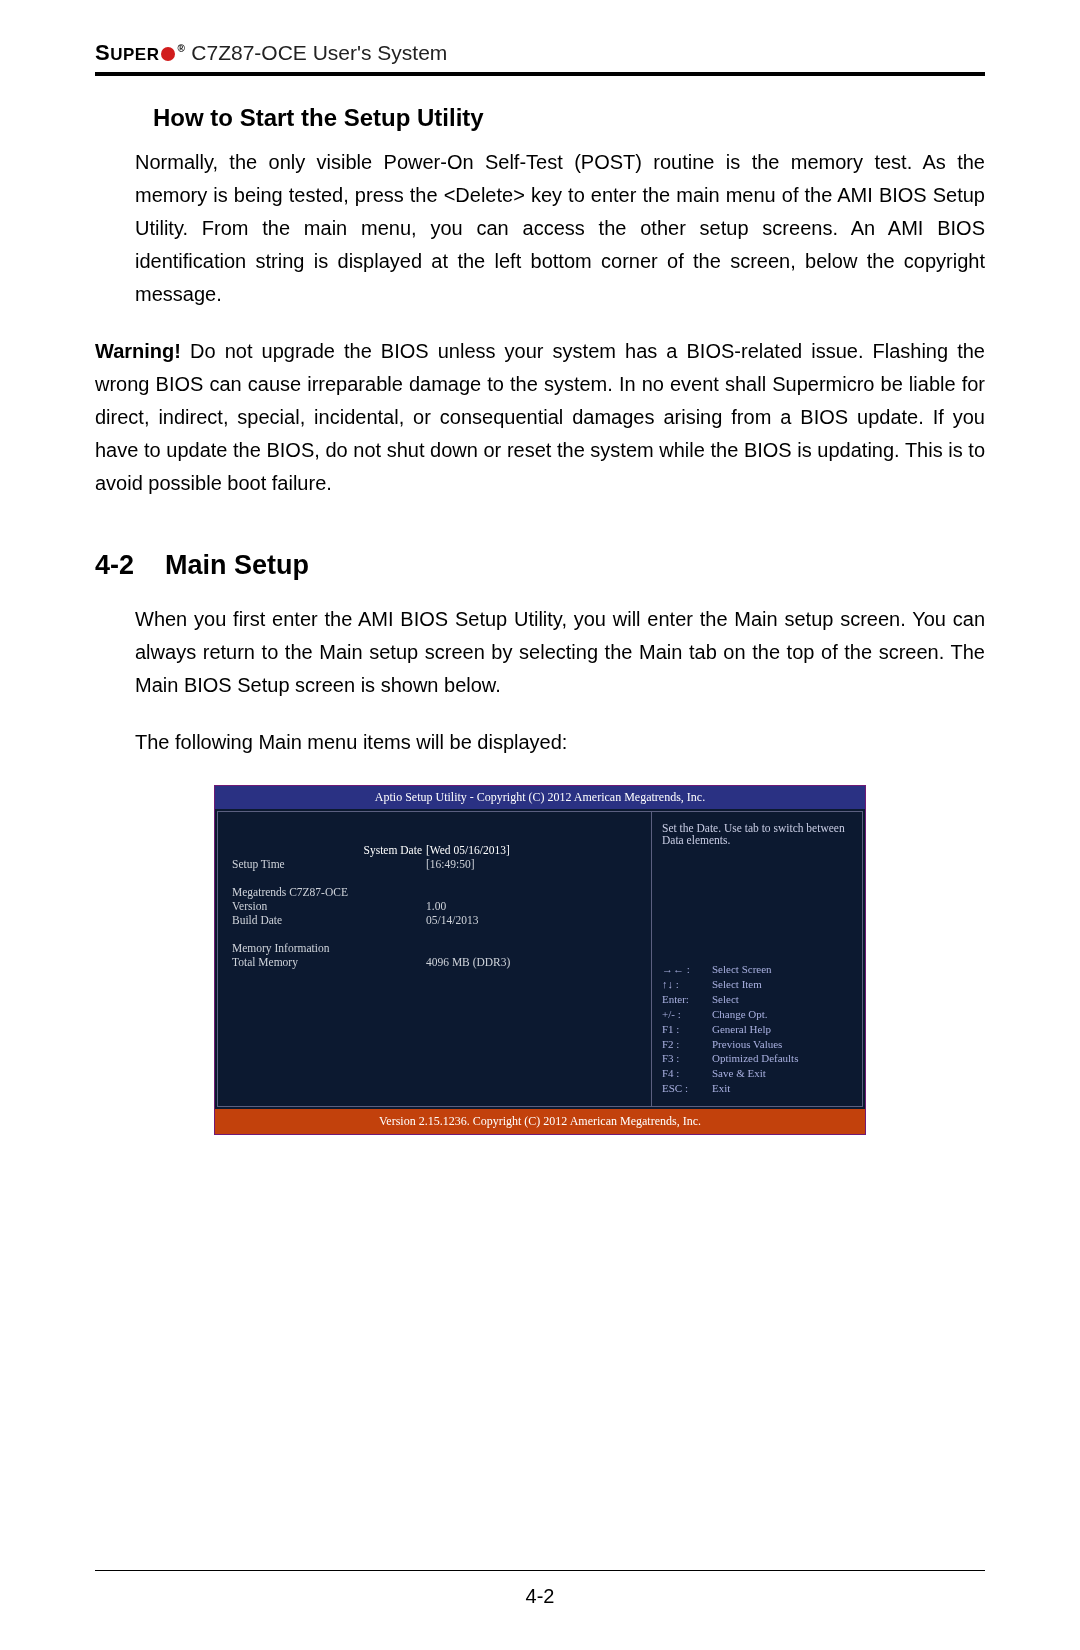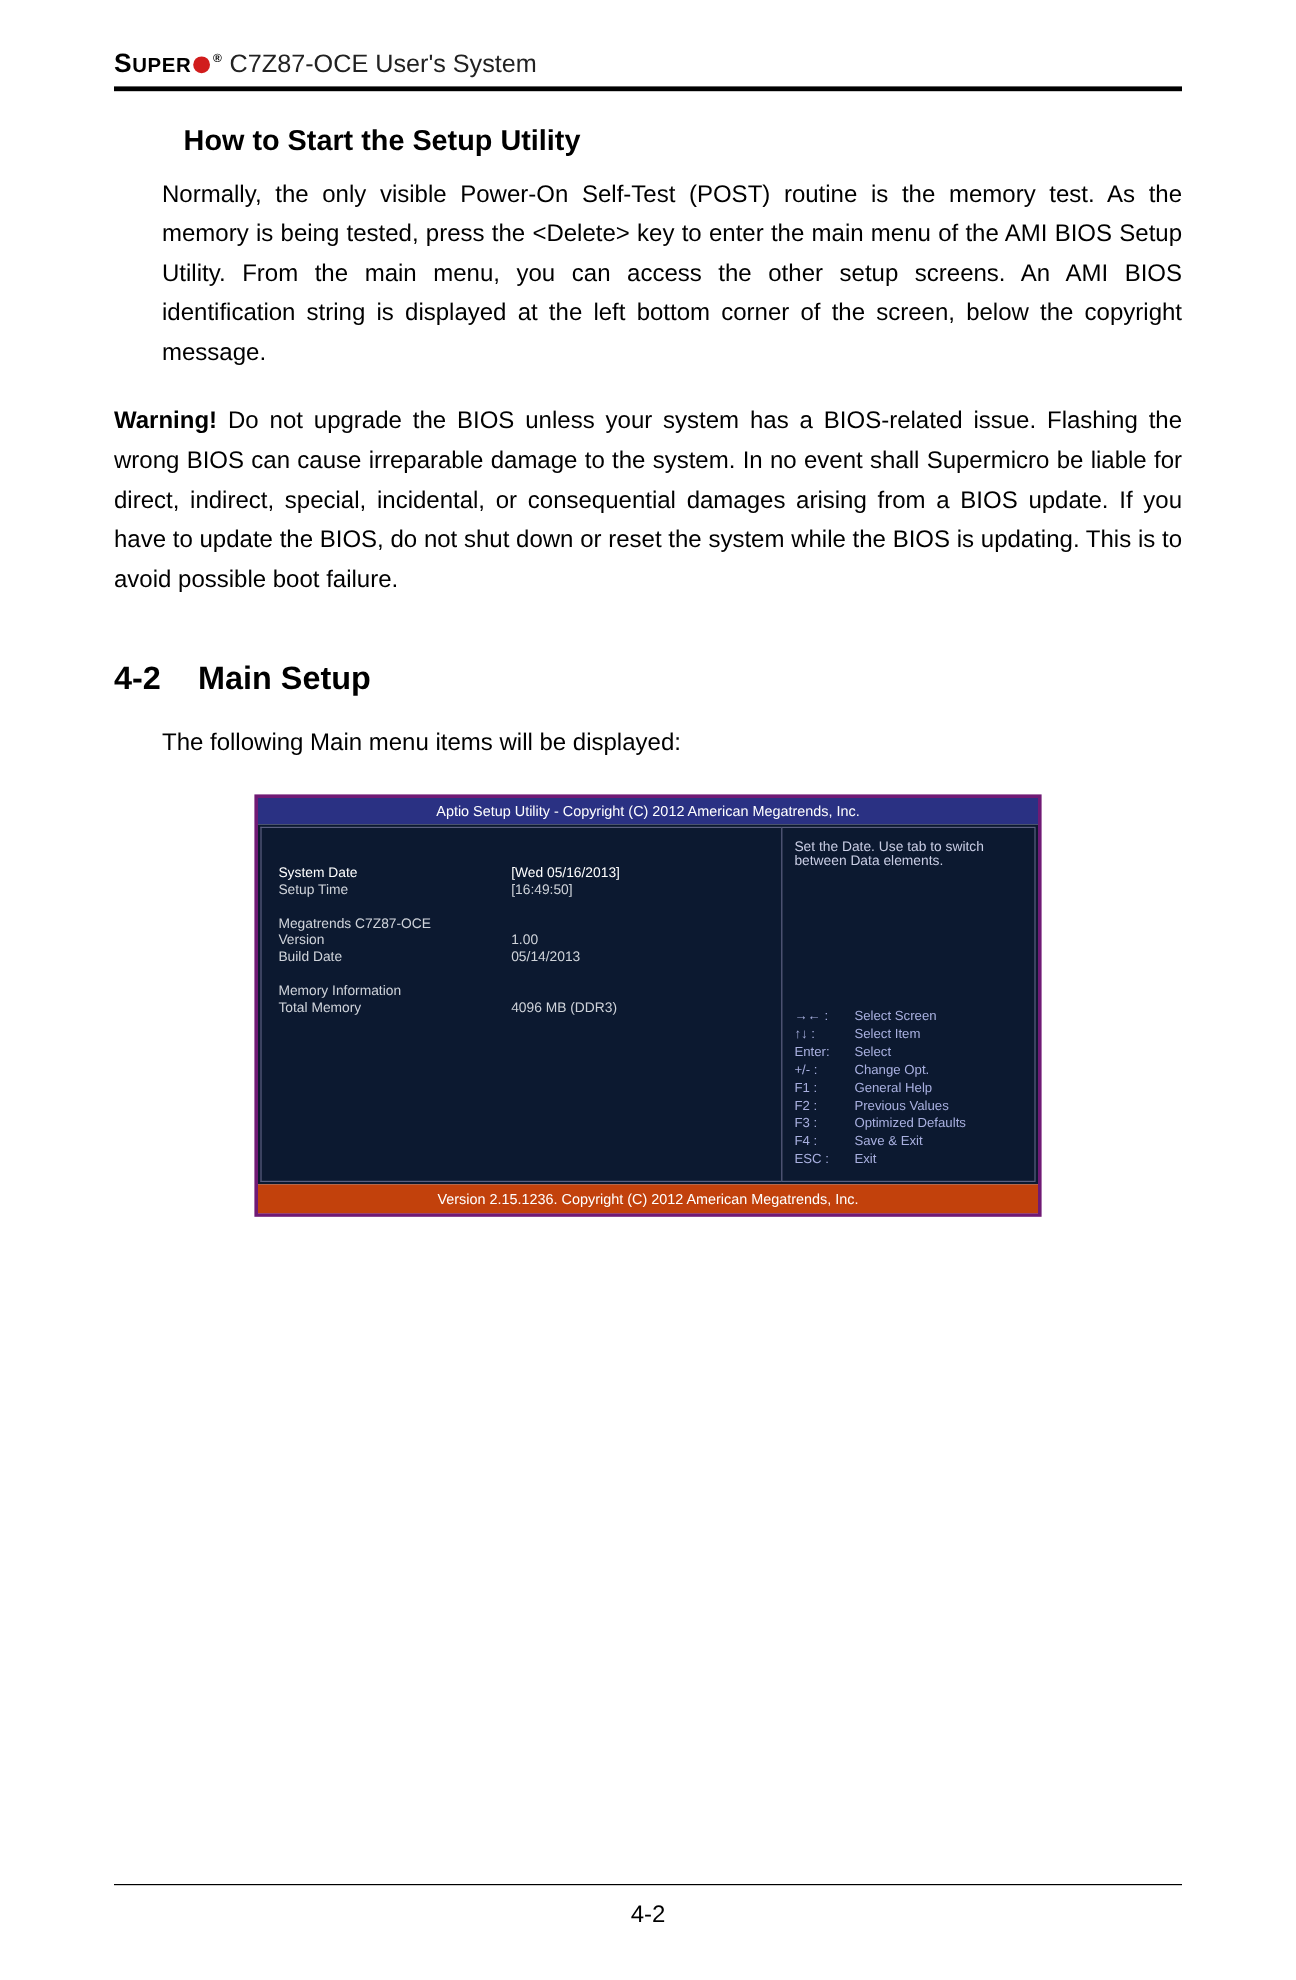--- a/index.html
+++ b/index.html
@@ -74,24 +74,24 @@
     font-size: 27px;
     font-weight: bold;
     margin: 0 0 22px 0;
   }
   .sect-num { display:inline-block; width:70px; }
 
   
   .bios {
     margin: 26px auto 5px auto;
     width: 650px;
-    font-family: Liberation Sans, sans-serif;
+    font-family: Liberation Serif, serif;
     color: #cfd3da;
     font-size: 11.5px;
-    border: 3px solid #701a75;
+    border: 1px solid #701a75;
   }
   .bios-top {
     background: #2a3183;
     text-align: center;
     padding: 4px 0;
     color: #fff;
     font-size: 12px;
   }
   .bios-tabs {
     background: #242a66;
@@ -128,21 +128,21 @@
     justify-content: space-between;
     padding: 10px 2px 10px 10px;
   }
   .bios-row {
     display: flex;
     gap: 4px;
     margin-bottom: 2px;
   }
   .bios-lbl { width: 190px; }
   .bios-val { }
-  .bios-date-lbl { color: #fff; }
+  .bios-date-lbl { color: #fff; text-align: right; }
   .bios-keys {
     font-size: 11px;
     color: #a9b0e0;
     line-height: 1.35;
   }
   .bios-keys .k { display:inline-block; width:50px; }
   .bios-bot {
     background: #c2410c;
     text-align: center;
     padding: 5px 0;
@@ -178,20 +178,21 @@
   <h3 class="subhead">How to Start the Setup Utility</h3>
   <p class="body">Normally, the only visible Power-On Self-Test (POST) routine is the memory test. As the memory is being tested, press the &lt;Delete&gt; key to enter the main menu of the AMI BIOS Setup Utility. From the main menu, you can access the other setup screens. An AMI BIOS identification string is displayed at the left bottom corner of the screen, below the copyright message.</p>
 
   <p class="warn">
     <b>Warning!</b><span> Do not upgrade the BIOS unless your system has a BIOS-related issue. Flashing the wrong BIOS can cause irreparable damage to the system. In no event shall Supermicro be liable for direct, indirect, special, incidental, or consequential damages arising from a BIOS update. If you have to update the BIOS, do not shut down or reset the system while the BIOS is updating. This is to avoid possible boot failure.</span>
   </p>
 
   <h2 class="sect">
     <span class="sect-num">4-2</span><span>Main Setup</span>
   </h2>
+  <p class="body">When you first enter the AMI BIOS Setup Utility, you will enter the Main setup screen. You can always return to the Main setup screen by selecting the Main tab on the top of the screen. The Main BIOS Setup screen is shown below.</p>
   <p class="body" style="text-align:left">The following Main menu items will be displayed:</p>
 
   <div class="bios">
     <div class="bios-top">Aptio Setup Utility - Copyright (C) 2012 American Megatrends, Inc.</div>
     <div class="bios-body">
       <div class="bios-left">
         <div style="height:18px"></div>
         <div class="bios-row">
           <span class="bios-lbl bios-date-lbl">System Date</span>
           <span class="bios-val bios-date-lbl">[Wed 05/16/2013]</span>

